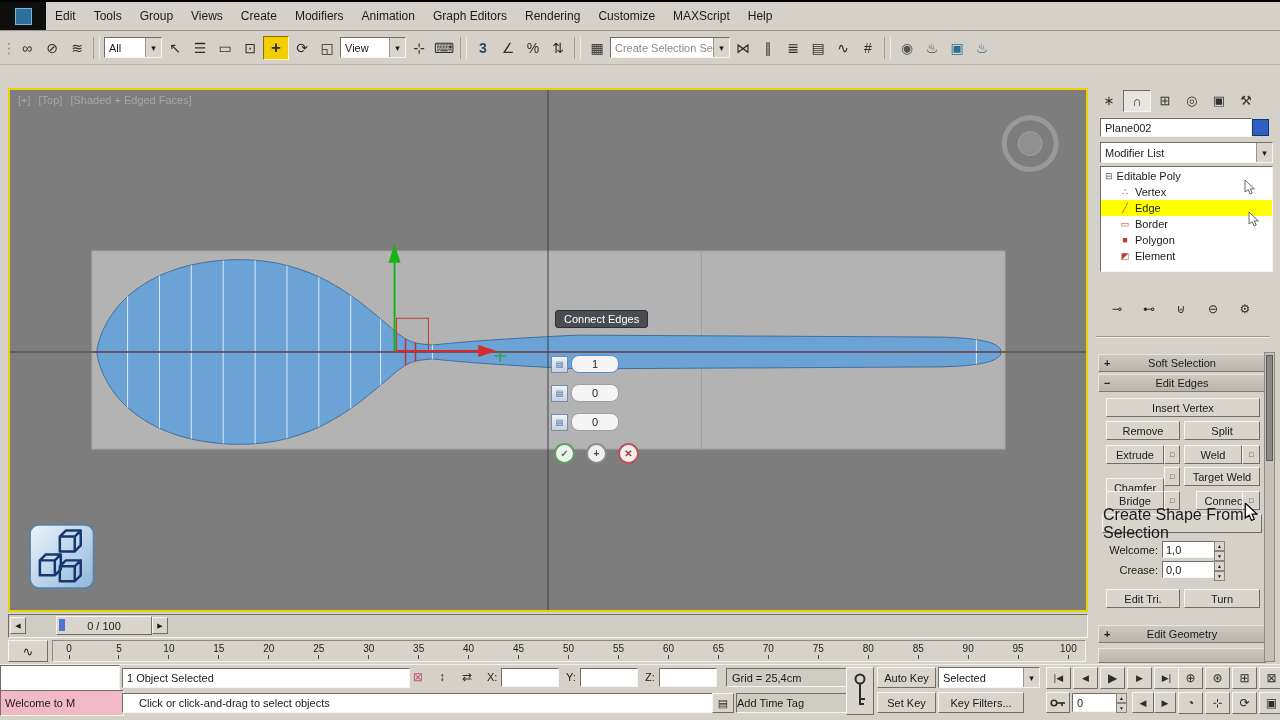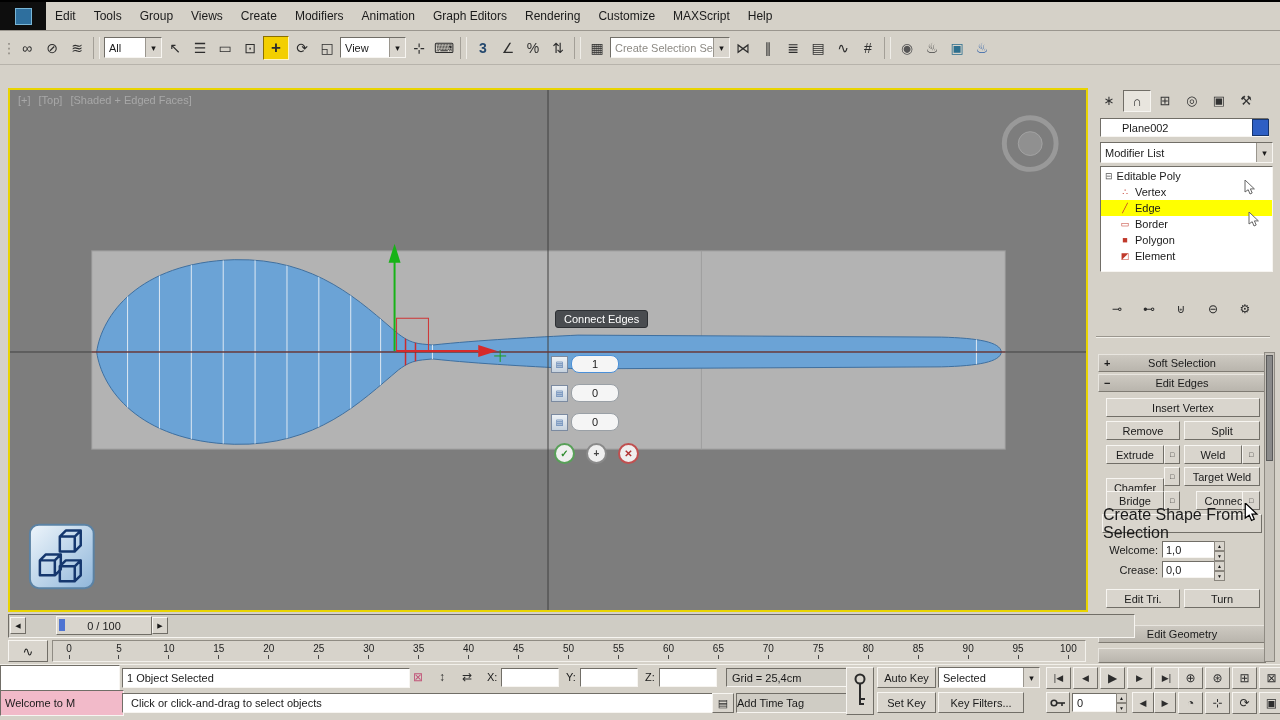--- a/index.html
+++ b/index.html
@@ -1,21 +1,21 @@
 <!DOCTYPE html>
 <html><head>
 <meta charset="utf-8">
 <style>
   html,body{margin:0;padding:0;background:#555;}
   #app{position:relative;width:1280px;height:720px;background:#d5d1c8;overflow:hidden;
        font-family:"Liberation Sans",sans-serif;font-size:11px;color:#1a1a1a;}
   .abs{position:absolute;}
   .raised{background:#d9d5cd;border:1px solid;border-color:#f7f5f1 #716e67 #716e67 #f7f5f1;}
   .sunkw{background:#ffffff;border:1px solid;border-color:#716e67 #f7f5f1 #f7f5f1 #716e67;}
-  .sunkg{background:#cfccc4;border:1px solid;border-color:#716e67 #f7f5f1 #f7f5f1 #716e67;padding-left:47px;}
+  .sunkg{background:#cfccc4;border:1px solid;border-color:#716e67 #f7f5f1 #f7f5f1 #716e67;}
   .ib{display:inline-flex;align-items:center;justify-content:center;width:24px;height:22px;
       font-size:14px;color:#2d2d2d;flex:0 0 auto;}
   .sep{width:5px;height:22px;border-left:1px solid #a39f97;border-right:1px solid #efede8;margin:0 3px;flex:0 0 auto;}
   .combo{display:inline-flex;align-items:center;height:19px;background:#fff;border:1px solid;
          border-color:#716e67 #f7f5f1 #f7f5f1 #716e67;font-size:11px;flex:0 0 auto;}
   .combo .txt{flex:1;padding:0 4px;white-space:nowrap;overflow:hidden;}
   .combo .arr{width:15px;align-self:stretch;display:flex;align-items:center;justify-content:center;
               background:#d9d5cd;border-left:1px solid #9a968e;font-size:9px;}
   
   #menubar{height:28px;border-top:2px solid #000;border-bottom:1px solid #9a968e;display:flex;align-items:stretch;background:#d5d1c8;}
@@ -245,21 +245,21 @@
 
   <div id="cpanel" class="abs">
     <div class="abs" style="left:4px;top:2px;display:flex;gap:1px">
       <span class="ptab">∗</span>
       <span class="ptab active">∩</span>
       <span class="ptab">⊞</span>
       <span class="ptab">◎</span>
       <span class="ptab">▣</span>
       <span class="ptab">⚒</span>
     </div>
-    <div class="abs sunkw" style="left:8px;top:30px;width:146px;height:17px;display:flex;align-items:center;padding-left:21px">Plane002</div>
+    <div class="abs sunkw" style="left:8px;top:30px;width:146px;height:17px;display:flex;align-items:center;padding-left:4px">Plane002</div>
     <div class="abs" style="left:160px;top:31px;width:15px;height:15px;background:#2e5fc4;border:1px solid #16356e"></div>
     <div class="abs combo" style="left:8px;top:54px;width:171px">
       <span class="txt">Modifier List</span>
       <span class="arr">▾</span>
     </div>
 
     <div class="abs sunkw" style="left:8px;top:78px;width:171px;height:102px;padding:1px 0">
       <div class="srow">
         <span style="font-size:9px;color:#555">⊟</span>
         <span>Editable Poly</span>
@@ -489,21 +489,21 @@
     <div class="abs" style="left:1178px;top:2px;display:flex;gap:2px">
       <span class="raised ib navbtn">⊕</span>
       <span class="raised ib navbtn">⊛</span>
       <span class="raised ib navbtn">⊞</span>
       <span class="raised ib navbtn">⊠</span>
     </div>
   </div>
 
   <div id="status2" class="abs">
     <div class="abs" style="left:0;top:0;width:118px;height:24px;background:#f2bac9;border:1px solid;border-color:#716e67 #f7f5f1 #f7f5f1 #716e67;display:flex;align-items:center;padding-left:4px">Welcome to M</div>
-    <div class="abs sunkw" style="left:122px;top:3px;width:584px;height:18px;display:flex;align-items:center;padding-left:8px">Click or click-and-drag to select objects</div>
+    <div class="abs sunkw" style="left:122px;top:3px;width:584px;height:18px;display:flex;align-items:center;padding-left:16px">Click or click-and-drag to select objects</div>
     <span class="abs raised ib" style="left:712px;top:3px;width:20px;height:18px;font-size:11px">▤</span>
     <div class="abs sunkg" style="left:736px;top:3px;width:110px;height:18px;display:flex;align-items:center;padding-left:0">Add Time Tag</div>
     <div class="abs raised" style="left:877px;top:2px;width:57px;height:19px;display:flex;align-items:center;justify-content:center">Set Key</div>
     <div class="abs raised" style="left:938px;top:2px;width:84px;height:19px;display:flex;align-items:center;justify-content:center">Key Filters...</div>
     <div class="abs raised" style="left:1046px;top:2px;width:22px;height:19px;display:flex;align-items:center;justify-content:center">
       <svg width="16" height="12" viewBox="0 0 16 12">
         <circle cx="4" cy="6" r="2.8" fill="none" stroke="#2b2b2b" stroke-width="1.6"></circle>
         <line x1="7" y1="6" x2="15" y2="6" stroke="#2b2b2b" stroke-width="1.6"></line>
         <line x1="12" y1="6" x2="12" y2="9" stroke="#2b2b2b" stroke-width="1.6"></line>
       </svg>

